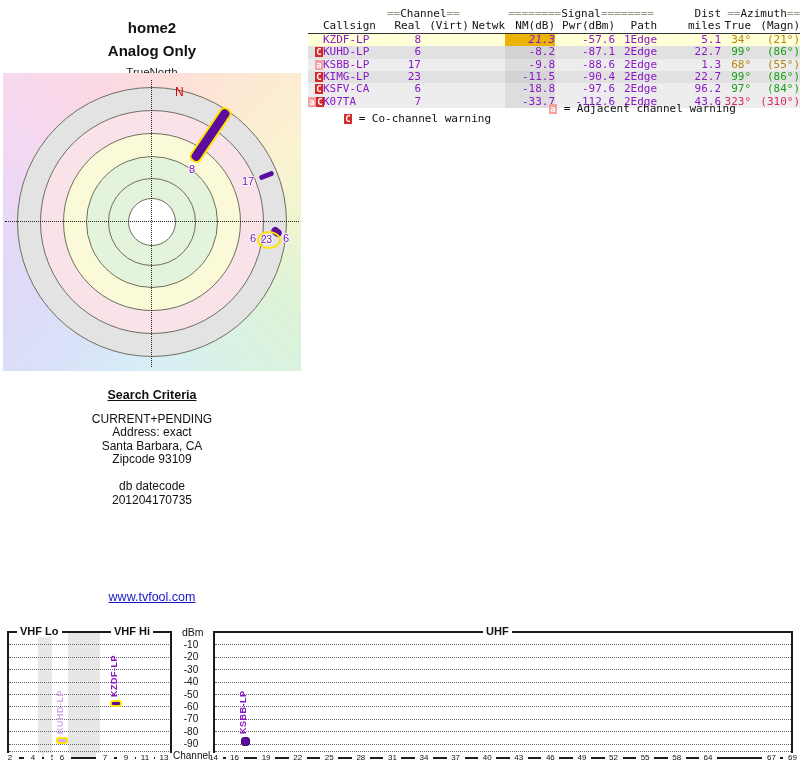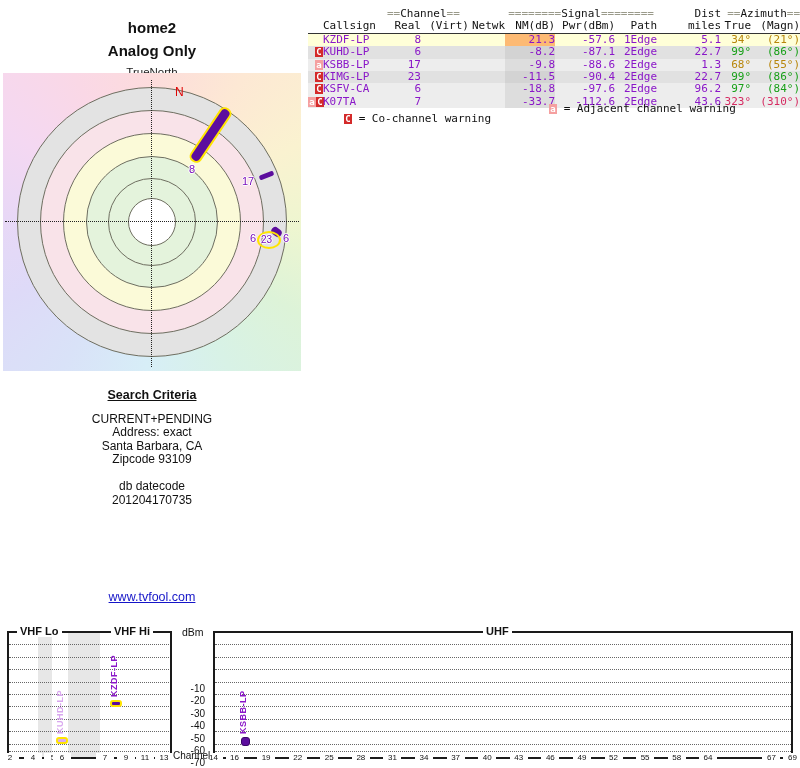--- a/index.html
+++ b/index.html
@@ -40,21 +40,21 @@
   #sig-table{position:absolute;left:308px;top:8px;width:492px;border-collapse:collapse;
       table-layout:fixed;font:11px/12.4px "DejaVu Sans Mono",monospace;white-space:nowrap;color:#111;}
   #sig-table td{padding:0;overflow:visible;}
   #sig-table .ghead td{font-size:11px;}
   #sig-table .chead td{border-bottom:1px solid #333;}
   .num{text-align:right;}
   .eq{color:#9a9a8a;}
   tr.hl td{background:#ffffd8;}
   tr.ev td{background:#e1e1e1;}
   tr.od td{background:#ededed;}
-  tr.hl td.nm{background:#fdba74;}
+  tr.hl td.nm{background:#eab308;font-style:italic;}
   tr.ev td.nm{background:#d3d3d3;}
   tr.od td.nm{background:#dddddd;}
   td.val,td.call{color:#8a17c8;}
   td.az-o{color:#b8860b;}
   td.az-g{color:#18a018;}
   td.az-r{color:#d62b62;}
   td.warn{text-align:right;padding-right:1px;}
   .badge{display:inline-block;width:8px;height:10px;font:bold 9px/10px "DejaVu Sans Mono",monospace;
       color:#fff;text-align:center;}
   .badge.c{background:#d42a2a;}
@@ -72,21 +72,21 @@
   
   .spec{position:absolute;left:0;top:0;width:800px;height:768px;}
   .gband{position:absolute;top:633px;height:124px;background:#e7e7e7;}
   .panel{position:absolute;border:2px solid #1a1a1a;box-sizing:border-box;}
   #panel-vhf{left:7px;top:631px;width:165px;height:128px;}
   #panel-uhf{left:213px;top:631px;width:580px;height:128px;}
   .bandlabel{position:absolute;top:625px;background:#fff;padding:0 3px;
       font-weight:bold;font-size:11px;}
   .axistext{position:absolute;font-size:10px;color:#111;}
   .gridline{position:absolute;height:0;border-top:1px dotted #666;}
-  .dbmlab{position:absolute;width:28px;text-align:right;font-size:10px;margin-top:44px;}
+  .dbmlab{position:absolute;width:28px;text-align:center;font-size:10px;}
   .chanlab{position:absolute;width:18px;text-align:center;font-size:8px;background:#fff;}
   .smarker{position:absolute;box-sizing:border-box;border-radius:3px;}
   .vlabel{position:absolute;writing-mode:vertical-rl;transform:rotate(180deg);
       font:bold 9px "Liberation Sans",sans-serif;letter-spacing:0.5px;width:12px;height:46px;overflow:visible;}
 </style>
 </head>
 <body>
 
 <div class="ptitle" style="top:19px">home2</div>
 <div class="ptitle" style="top:42px">Analog Only</div>

